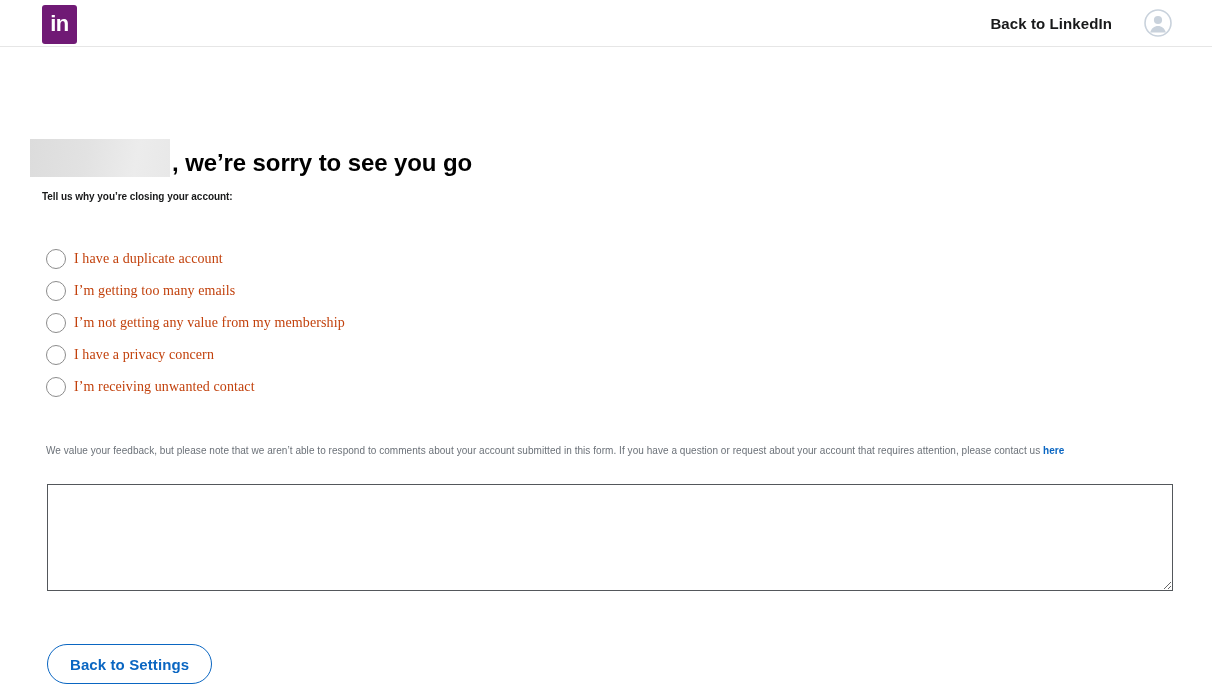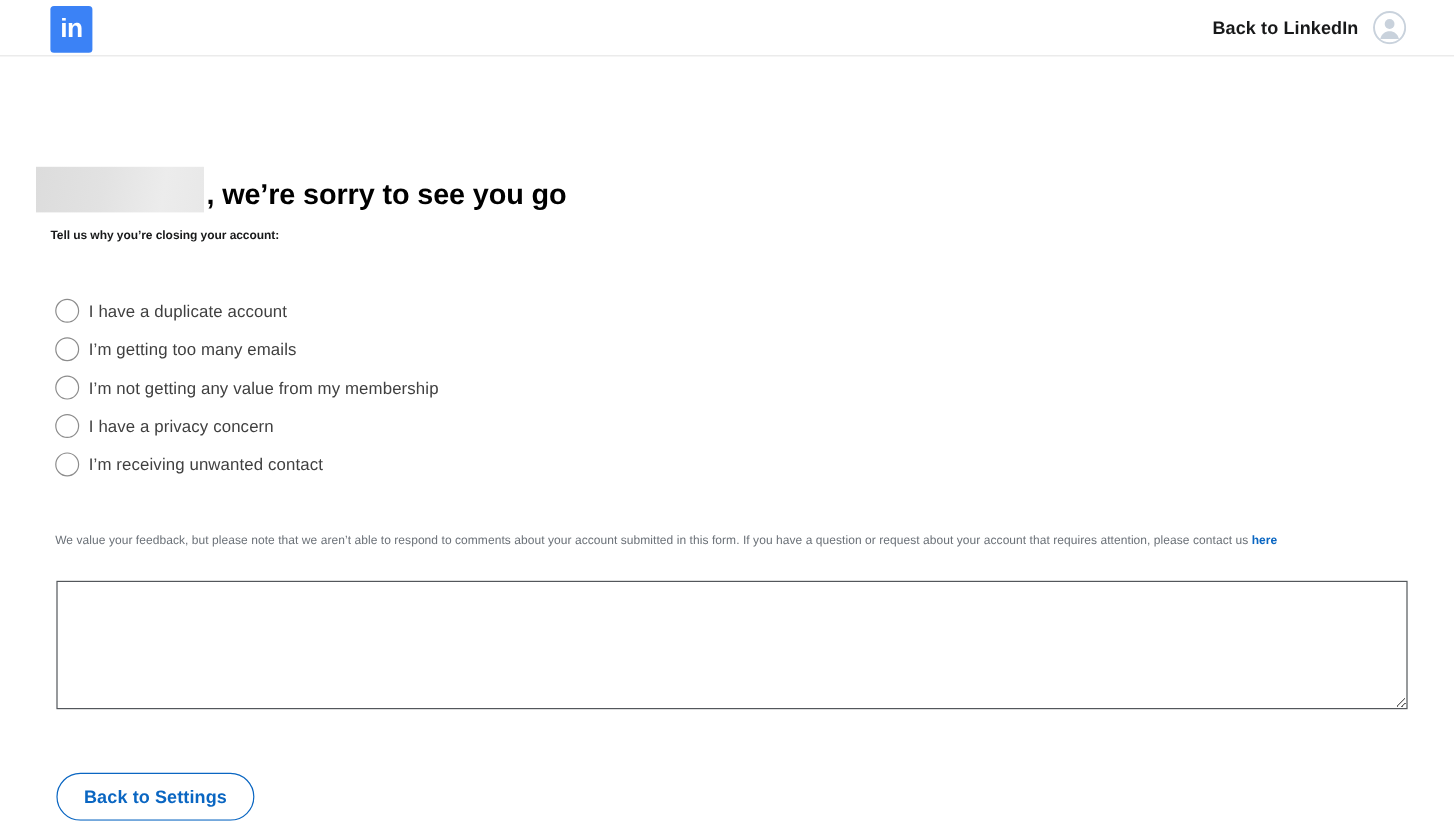--- a/index.html
+++ b/index.html
@@ -21,21 +21,21 @@
     height: 47px;
     border-bottom: 1px solid #e6e6e6;
     box-sizing: border-box;
   }
   .logo-mark {
     position: absolute;
     left: 42px;
     top: 5px;
     width: 35px;
     height: 39px;
-    background: #3b82f6;
+    background: #701a75;
     border-radius: 3px;
   }
   .logo-mark .in-text {
     position: absolute;
     left: 0;
     top: 0;
     width: 35px;
     height: 35px;
     color: #ffffff;
     font-family: "Liberation Sans", sans-serif;
@@ -45,21 +45,21 @@
     text-align: center;
     letter-spacing: -0.5px;
   }
   .nav-right {
     position: absolute;
     right: 40px;
     top: 0;
     height: 46px;
     display: flex;
     align-items: center;
-    gap: 12px;
+    gap: 32px;
   }
   .nav-link {
     color: #18191a;
     font-size: 15px;
     font-weight: bold;
     letter-spacing: 0.1px;
     cursor: pointer;
   }
   .avatar-icon {
     width: 28px;
@@ -122,22 +122,23 @@
     width: 20px;
     height: 20px;
     border: 1.5px solid #8c8c8c;
     border-radius: 50%;
     box-sizing: border-box;
     flex: 0 0 auto;
   }
   .radio-label {
     margin-left: 8px;
     font-size: 14px;
-    color: #404040;
+    color: #c2410c;
     letter-spacing: 0.1px;
+    font-family: Liberation Serif, serif;
   }
 
   
   .disclaimer {
     position: absolute;
     left: 46px;
     top: 394px;
     width: 1126px;
     font-size: 10px;
     line-height: 20px;

